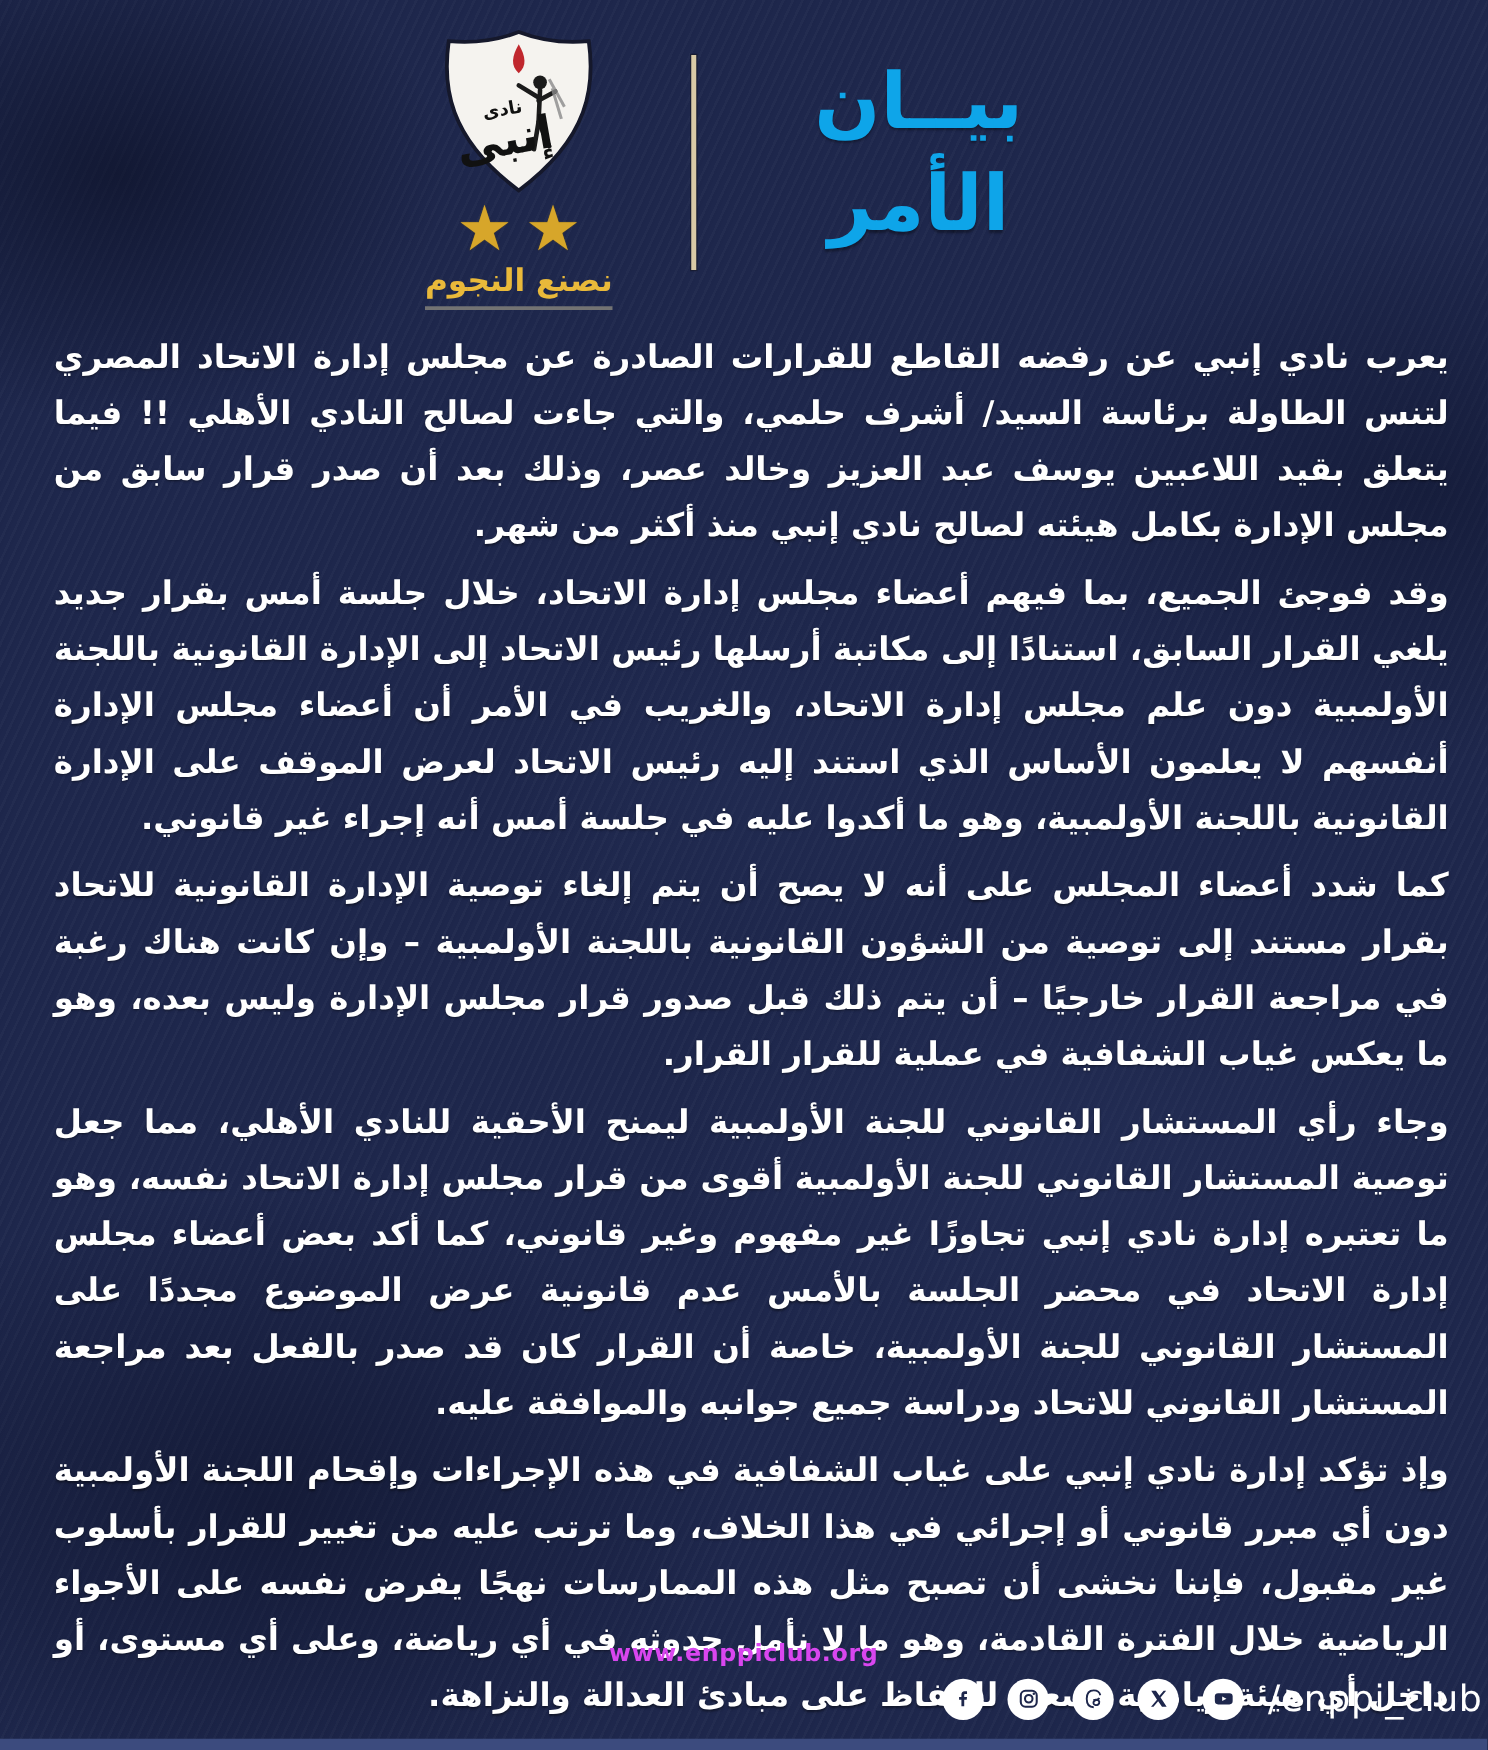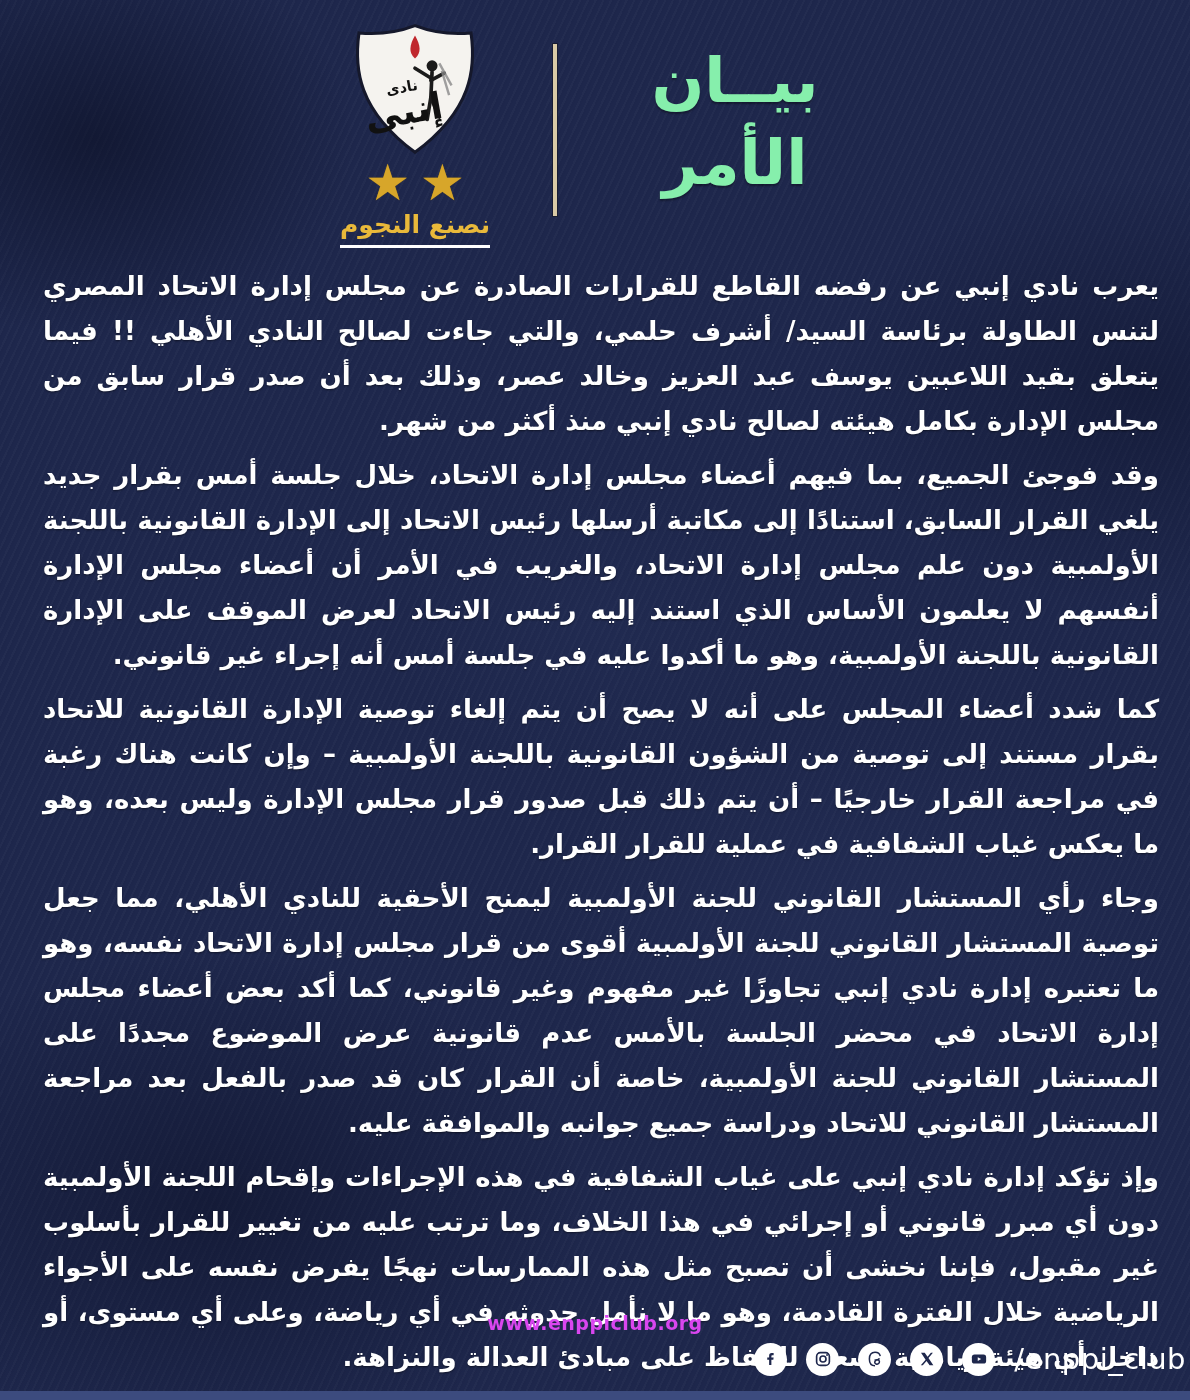--- a/index.html
+++ b/index.html
@@ -50,37 +50,37 @@
     font-size: 50px;
     color: #d7a62a;
     text-shadow: 0 0 1px #8a6a14;
   }
   .slogan {
     margin-top: 2px;
     color: #e9b93a;
     font-size: 25px;
     font-weight: 700;
     padding-bottom: 6px;
-    border-bottom: 3px solid #ffffff;
+    border-bottom: 3px solid #737373;
     direction: rtl;
   }
   .divider {
     width: 4px; height: 172px;
     margin-top: 22px;
     background: #d9caa6;
     box-shadow: 0 0 0 1px rgba(20,20,30,.55);
   }
   .title-block {
     width: 280px;
     margin-top: 18px;
     text-align: center;
     direction: rtl;
   }
   .title-line {
-    color: #86efac;
+    color: #0ea5e9;
     font-weight: 800;
     font-size: 62px;
     line-height: 82px;
     text-shadow: 0 2px 2px rgba(0,0,0,.35);
     letter-spacing: 1px;
   }
 
   
   .statement {
     direction: rtl;

